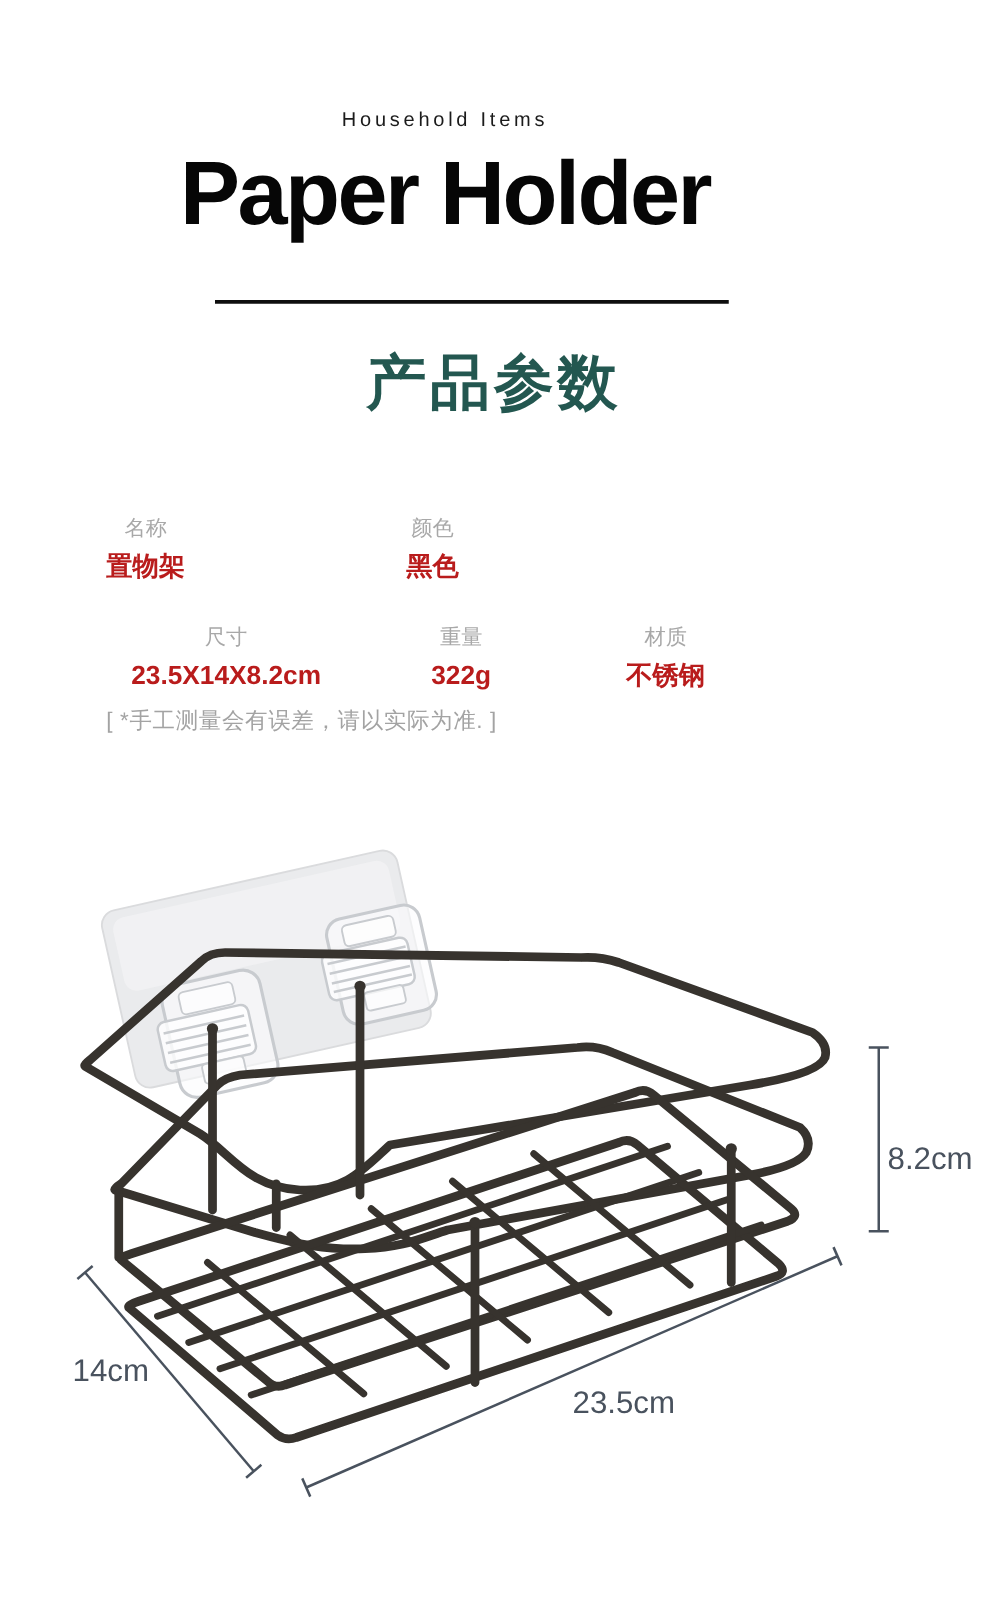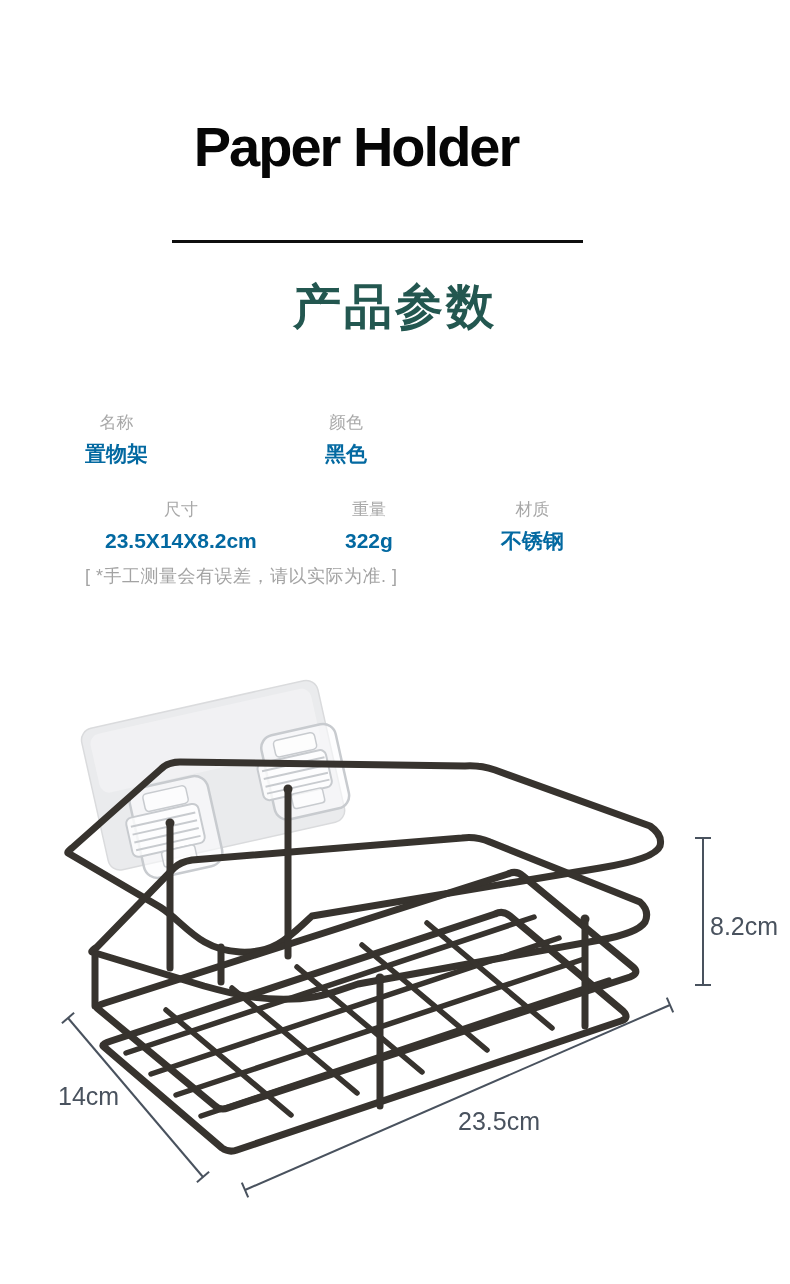--- a/index.html
+++ b/index.html
@@ -7,43 +7,44 @@
     position:relative;width:790px;height:1284px;background:#ffffff;
     font-family:"Liberation Sans",sans-serif;overflow:hidden;
   }
   .abs{position:absolute;}
   .category{
     top:88px;left:156px;width:400px;text-align:center;
     font-size:16px;letter-spacing:3px;font-weight:500;color:#1b1b1b;
   }
   .main-title{
     top:118px;left:46px;width:620px;text-align:center;
-    font-size:56px;font-weight:bold;letter-spacing:-2px;color:#060606;line-height:1.05;
+    font-size:72px;font-weight:bold;letter-spacing:-2px;color:#060606;line-height:1.05;
   }
   .divider{top:240px;left:172px;width:411px;height:3px;background:#0e0e0e;}
   .section-title{
     top:283px;left:145px;width:500px;text-align:center;
     font-size:48px;font-weight:bold;letter-spacing:3px;line-height:1.0;
   }
   .spec-cell{position:absolute;}
   .spec-label{font-size:17px;color:#a8a8a8;line-height:1;text-align:center;}
-  .spec-value{font-size:21px;font-weight:bold;color:#0369a1;line-height:1;margin-top:12px;}
+  .spec-value{font-size:21px;font-weight:bold;color:#b91c1c;line-height:1;margin-top:12px;}
   .c1{left:85px;} .c2{left:325px;} .c3{left:481px;}
   .r1{top:414px;} .r2{top:501px;margin-left:20px;}
   .note{
     top:564px;left:85px;font-size:18px;color:#a3a3a3;letter-spacing:0.5px;
   }
   .product-figure{top:650px;left:0;width:790px;height:560px;}
   svg text{font-family:"Liberation Sans",sans-serif;font-size:25px;}
 </style>
 </head>
 <body>
 
 <div class="page">
 
+  <div class="abs category">Household Items</div>
 
   <div class="abs main-title">Paper Holder</div>
 
   <div class="abs divider"></div>
 
   <div class="abs section-title" style="color: rgb(35, 87, 80);">产品参数</div>
 
   <div class="spec-cell r1 c1">
     <div class="spec-label">名称</div>
     <div class="spec-value">置物架</div>

